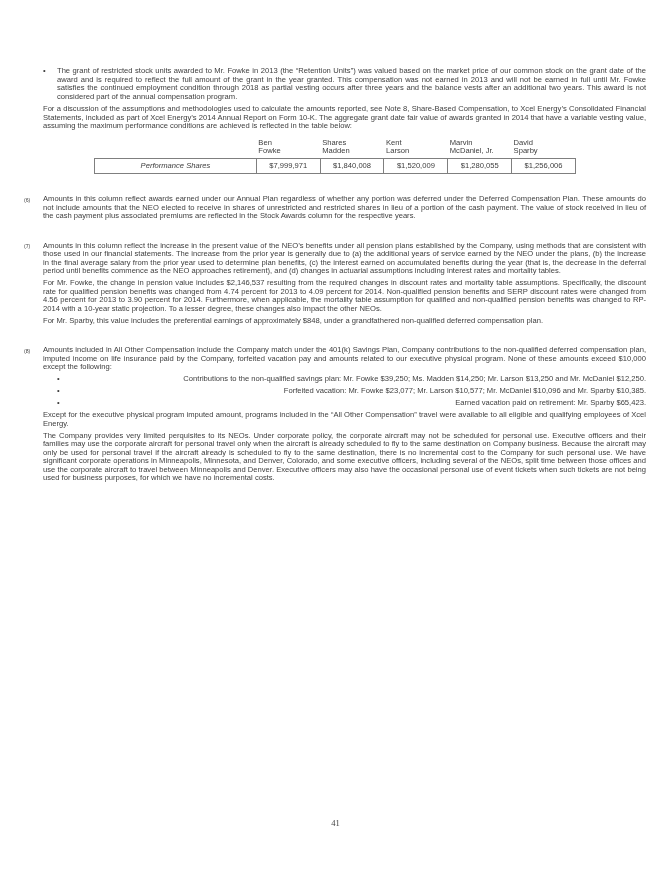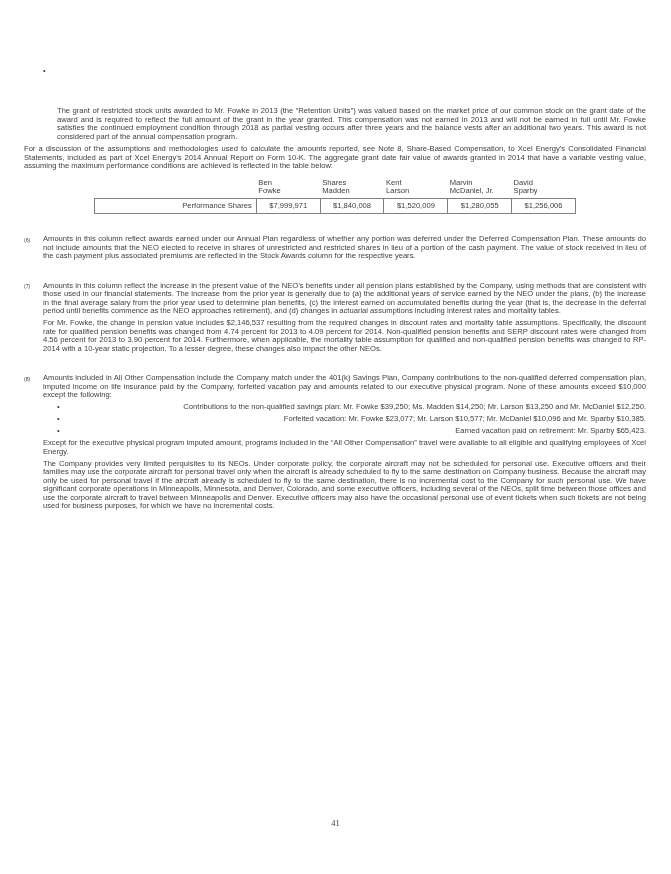--- a/index.html
+++ b/index.html
@@ -22,43 +22,43 @@
     position: absolute;
     top: 67px;
     left: 24px;
     right: 25px;
   }
 
   .para { margin: 0; text-align: justify; }
 
   .bullet-row { display: flex; margin-left: 19px; }
   .bullet-row .bullet-marker { flex: none; width: 14px; }
-  .bullet-row .bullet-text { flex: 1; text-align: justify; margin-top: 40px; }
+  .bullet-row .bullet-text { flex: 1; text-align: justify; }
 
-  .lead { margin-top: 4px; }
+  .lead { margin-left: 19px; margin-top: 4px; }
 
   table.comp-table {
     border-collapse: collapse;
     margin: 7px auto 8px auto;
     width: 482px;
     font-size: 7.6px;
     line-height: 8.5px;
     color: #3d3d3d;
   }
   table.comp-table th {
     font-weight: normal;
     text-align: left;
     vertical-align: bottom;
     padding: 1px 2px 2px 2px;
   }
   table.comp-table td {
     border: 1px solid #7f7f7f;
     padding: 3px 4px;
   }
-  td.label-col { text-align: right; width: 176px; }
+  td.label-col { text-align: center; width: 176px; font-style: italic; }
   th.name-col, td.val { width: 66px; text-align: center; }
 
   .footnote { display: flex; margin-top: 21px; }
   .fn-marker {
     flex: none;
     width: 19px;
     font-size: 5.2px;
     line-height: 8.5px;
     padding-top: 0.5px;
   }
@@ -123,20 +123,21 @@
       <div class="fn-body">
         <p class="para">Amounts in this column reflect awards earned under our Annual Plan regardless of whether any portion was deferred under the Deferred Compensation Plan. These amounts do not include amounts that the NEO elected to receive in shares of unrestricted and restricted shares in lieu of a portion of the cash payment. The value of stock received in lieu of the cash payment plus associated premiums are reflected in the Stock Awards column for the respective years.</p>
       </div>
     </div>
 
     <div class="footnote">
       <span class="fn-marker">(7)</span>
       <div class="fn-body">
         <p class="para">Amounts in this column reflect the increase in the present value of the NEO’s benefits under all pension plans established by the Company, using methods that are consistent with those used in our financial statements. The increase from the prior year is generally due to (a) the additional years of service earned by the NEO under the plans, (b) the increase in the final average salary from the prior year used to determine plan benefits, (c) the interest earned on accumulated benefits during the year (that is, the decrease in the deferral period until benefits commence as the NEO approaches retirement), and (d) changes in actuarial assumptions including interest rates and mortality tables.</p>
         <p class="para">For Mr. Fowke, the change in pension value includes $2,146,537 resulting from the required changes in discount rates and mortality table assumptions. Specifically, the discount rate for qualified pension benefits was changed from 4.74 percent for 2013 to 4.09 percent for 2014. Non-qualified pension benefits and SERP discount rates were changed from 4.56 percent for 2013 to 3.90 percent for 2014. Furthermore, when applicable, the mortality table assumption for qualified and non-qualified pension benefits was changed to RP-2014 with a 10-year static projection. To a lesser degree, these changes also impact the other NEOs.</p>
+        <p class="para">For Mr. Sparby, this value includes the preferential earnings of approximately $848, under a grandfathered non-qualified deferred compensation plan.</p>
       </div>
     </div>
 
     <div class="footnote">
       <span class="fn-marker">(8)</span>
       <div class="fn-body">
         <p class="para">Amounts included in All Other Compensation include the Company match under the 401(k) Savings Plan, Company contributions to the non-qualified deferred compensation plan, imputed income on life insurance paid by the Company, forfeited vacation pay and amounts related to our executive physical program. None of these amounts exceed $10,000 except the following:</p>
         <div class="sub-bullet">
           <span class="bullet-marker">•</span>
           <span class="bullet-text">Contributions to the non-qualified savings plan: Mr. Fowke $39,250; Ms. Madden $14,250; Mr. Larson $13,250 and Mr. McDaniel $12,250.</span>

